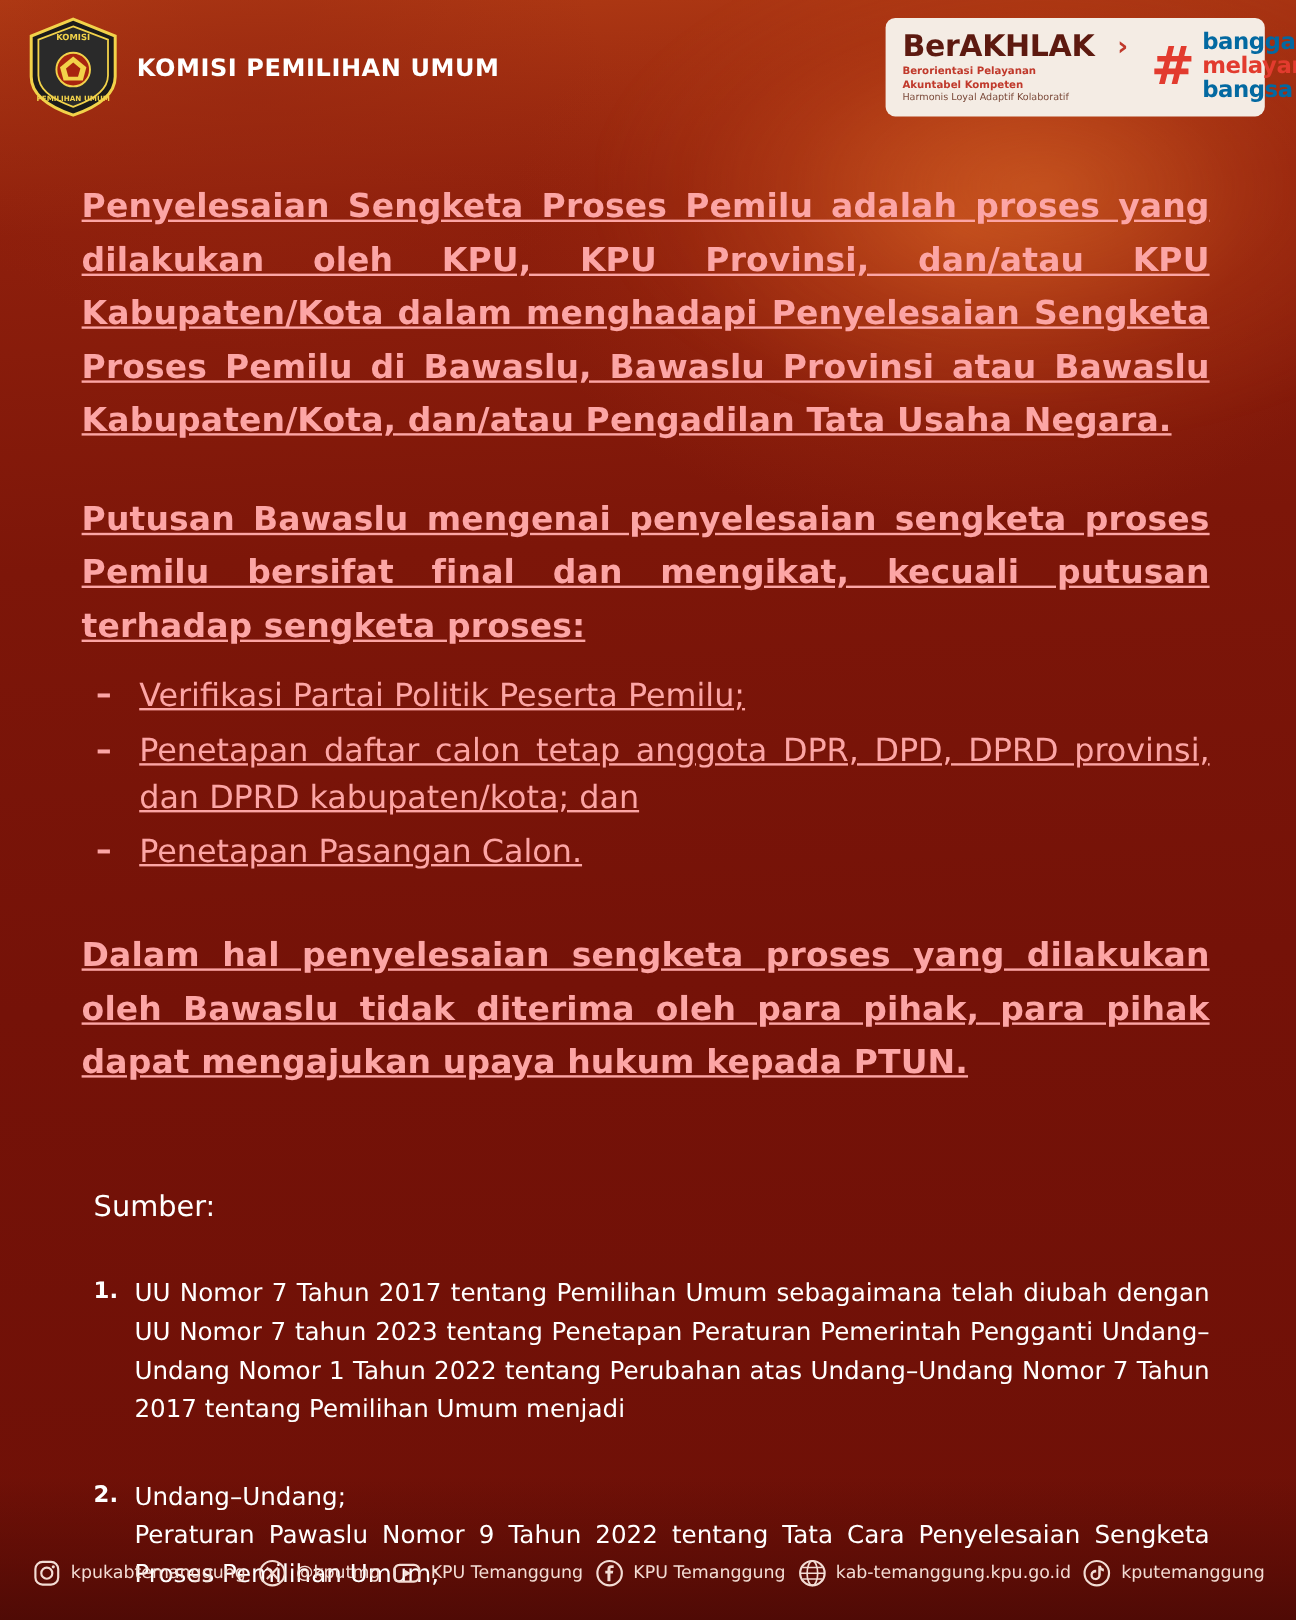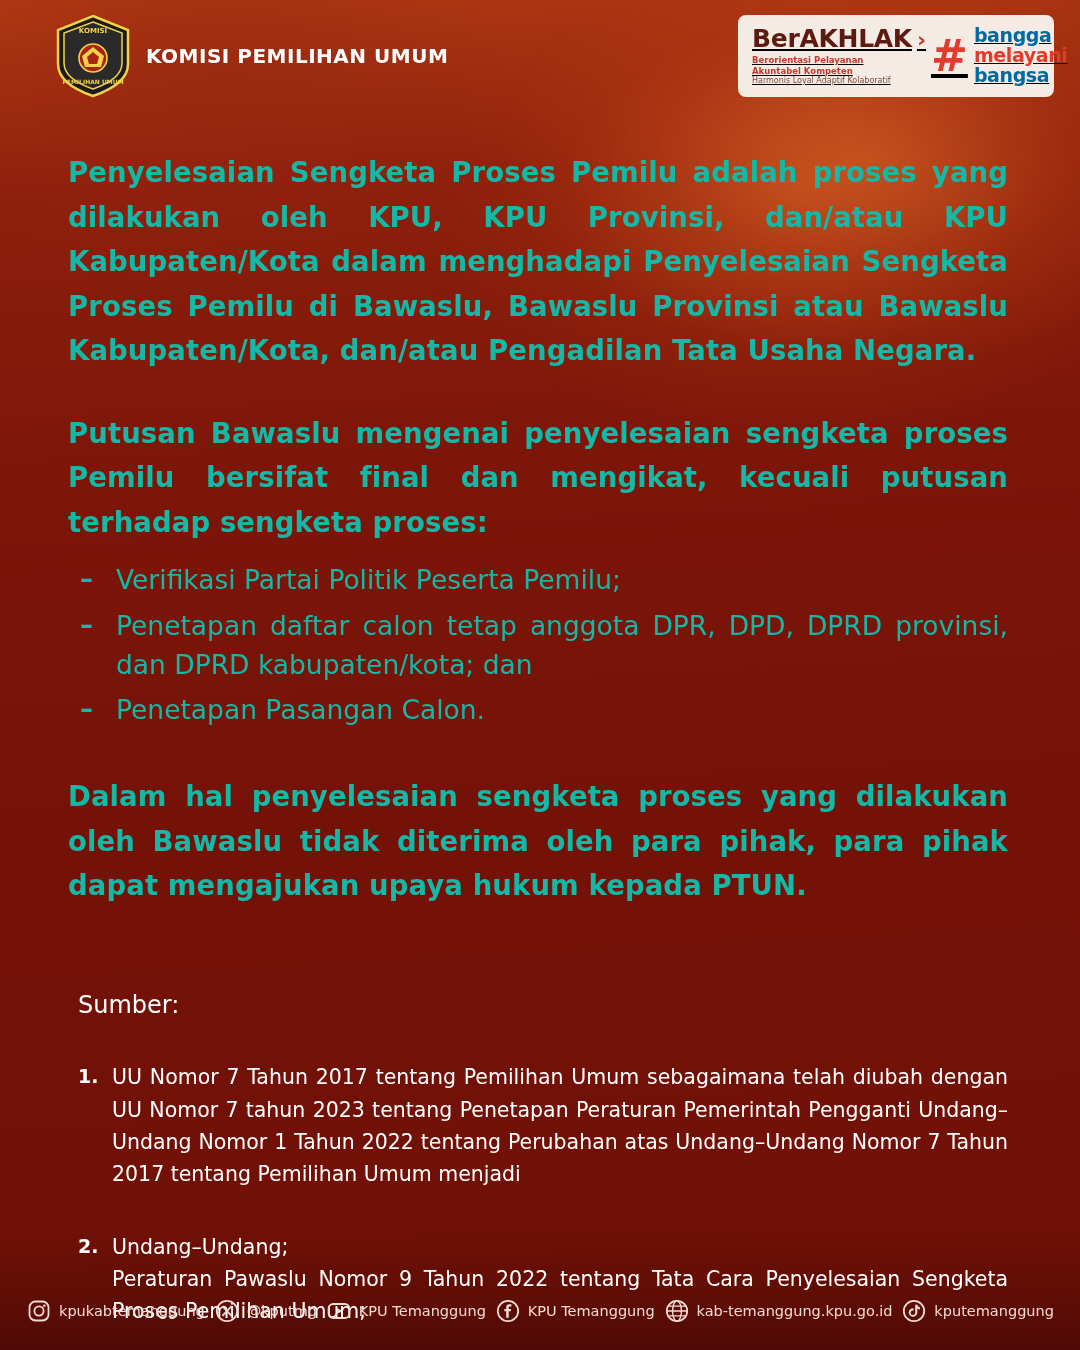--- a/index.html
+++ b/index.html
@@ -41,21 +41,20 @@
 
   
   .header {
     position: absolute;
     top: 0; left: 0; right: 0;
     height: 112px;
     display: flex;
     align-items: center;
     justify-content: space-between;
     padding: 0 26px 0 22px;
-    margin-left: 32px;
   }
   .brand {
     display: flex;
     align-items: center;
     gap: 14px;
   }
   .logo {
     width: 78px;
     height: 84px;
     position: relative;
@@ -77,22 +76,21 @@
   }
 
   .berakhlak {
     width: 316px;
     height: 82px;
     background: #f4ece4;
     border-radius: 8px;
     display: flex;
     align-items: center;
     padding: 6px 10px 6px 14px;
-    gap: 5px;
-    text-decoration: underline;
+    gap: 19px;
   }
   .ber-left { flex: 1; }
   .ber-title {
     font-size: 25px;
     font-weight: bold;
     color: #5d1a10;
     letter-spacing: -0.3px;
     line-height: 1;
   }
   .ber-sub1 {
@@ -135,21 +133,22 @@
     letter-spacing: -0.4px;
   }
   .bangga .mel { color: #e23b2e; }
 
   
   .content {
     position: absolute;
     top: 118px;
     left: 0; right: 0;
     padding: 32px 72px 0 68px;
-    color: #14b8a6;
+    color: #fca5a5;
+    text-decoration: underline;
   }
   p.para {
     font-size: 27.5px;
     font-weight: bold;
     line-height: 1.62;
     text-align: justify;
     letter-spacing: 0.1px;
   }
   .para + .para { margin-top: 38px; }
 

